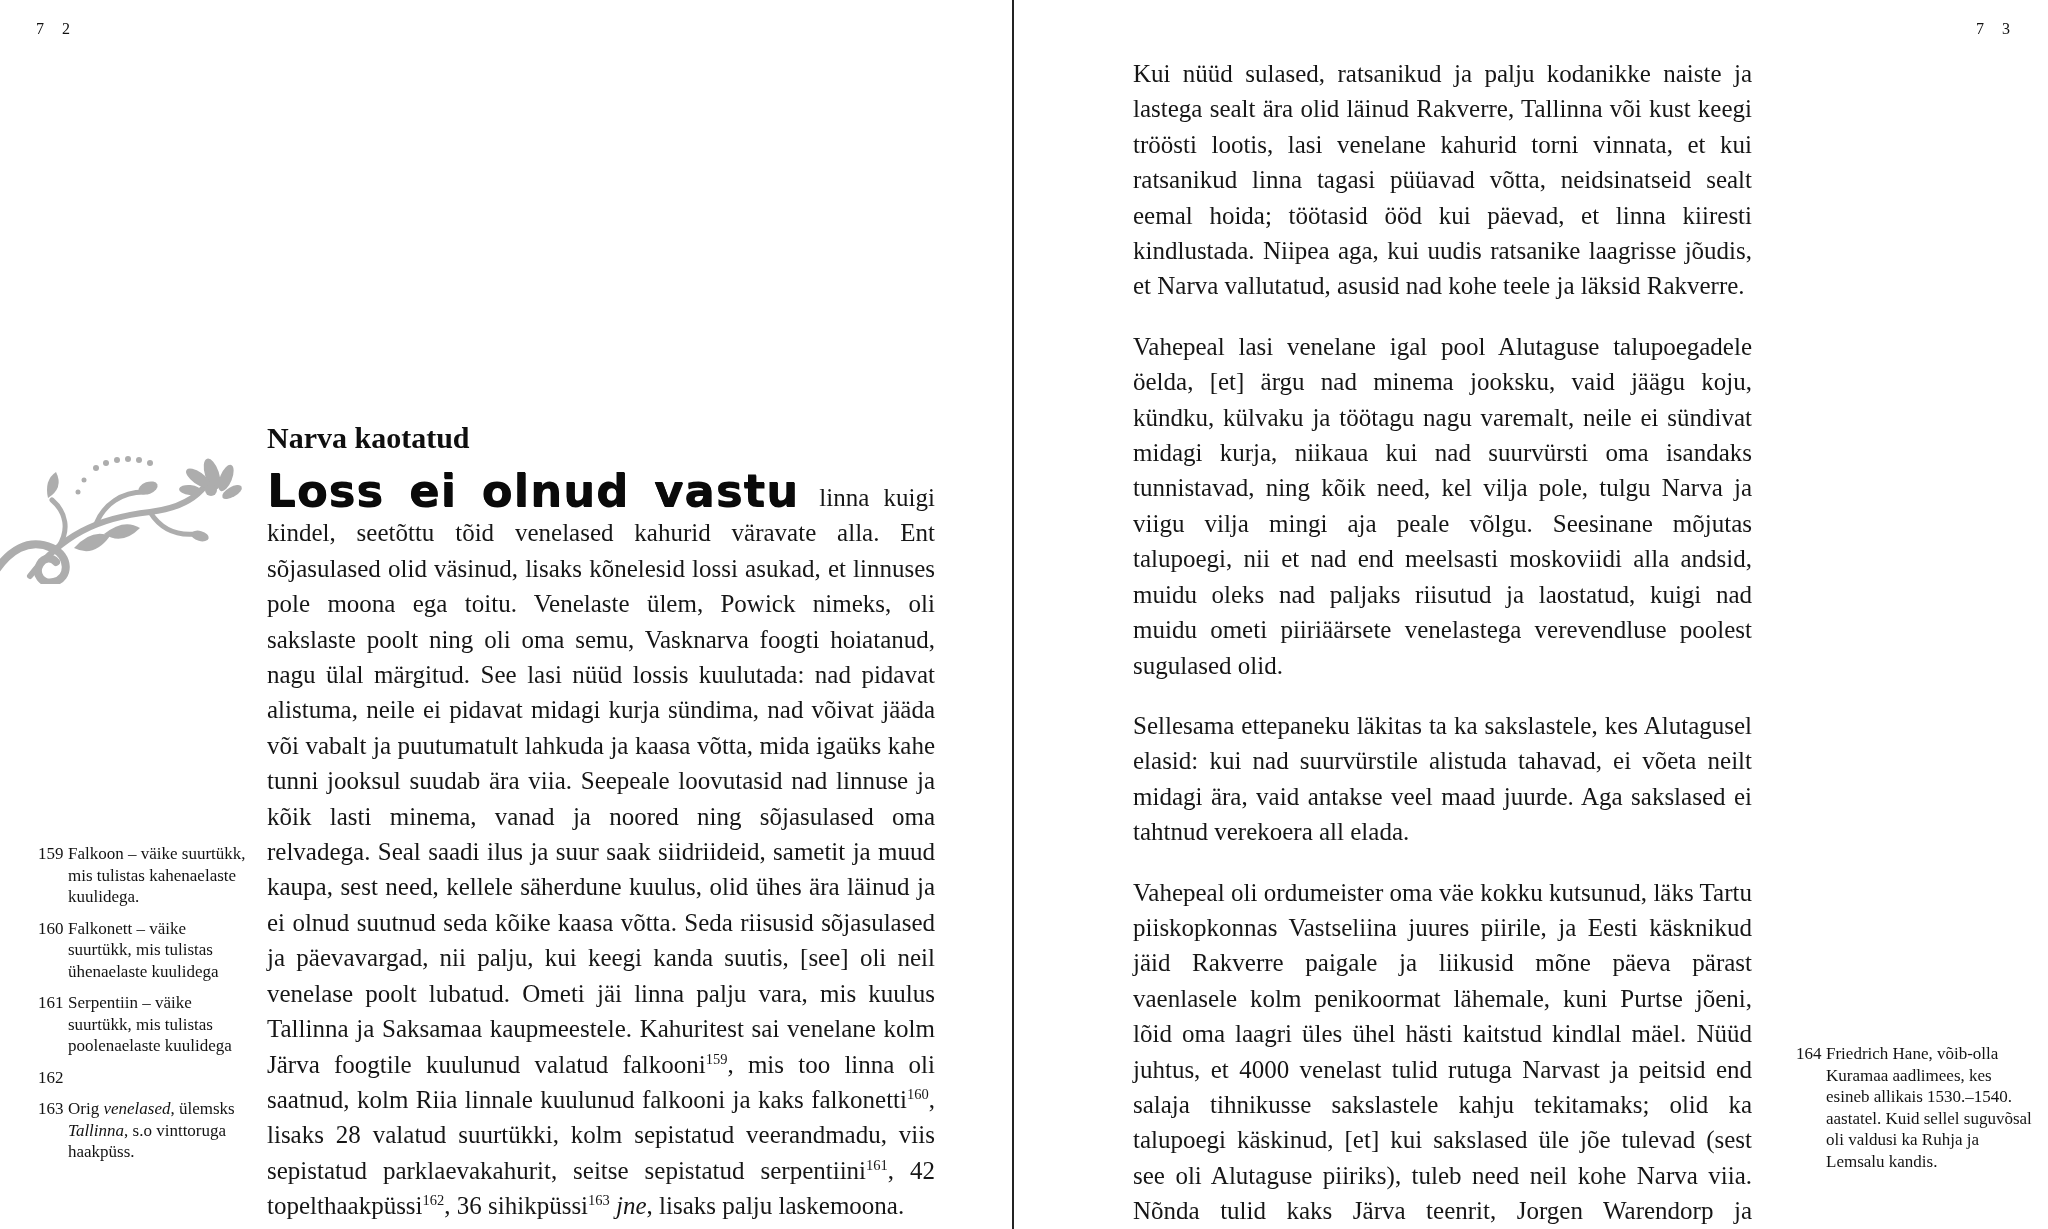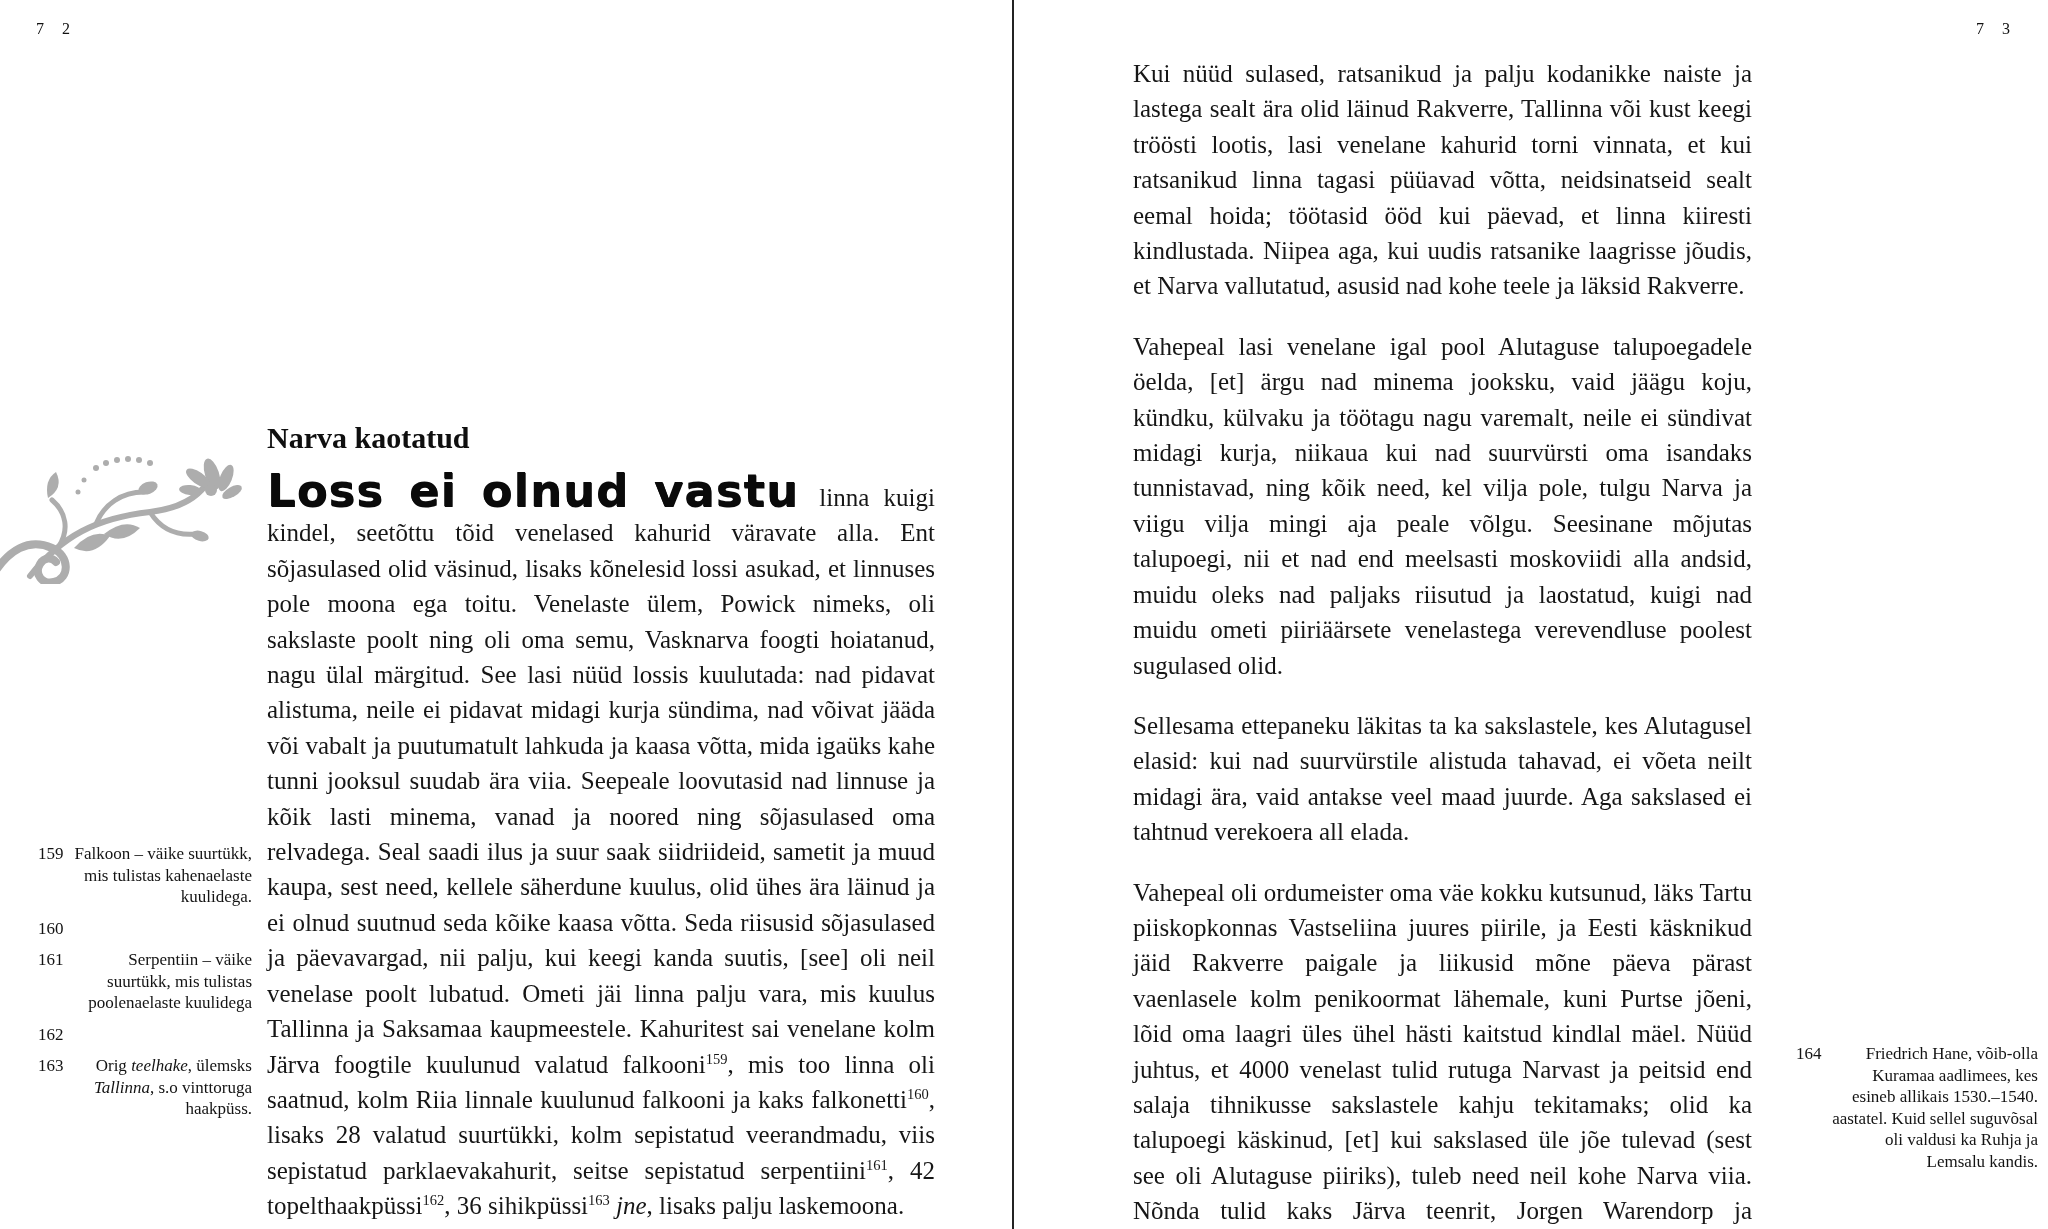--- a/index.html
+++ b/index.html
@@ -53,21 +53,21 @@
 
   
   .notes{
     position:absolute;
     font-size:17px;line-height:21.5px;color:#131313;
   }
   .notes.left-notes{left:38px;top:843px;width:214px;}
   .notes.right-notes{left:1796px;top:1043px;width:242px;}
   .note{display:flex;margin-bottom:10px;}
   .note-num{flex:0 0 30px;text-align:left;}
-  .note-text{flex:1;text-align:right;}
+  .note-text{flex:1;}
 
   
   .right-main{
     position:absolute;left:1133px;top:56px;width:619px;
   }
   .right-main p.body{margin-bottom:25px;}
   .right-main p.body:last-child{margin-bottom:0;}
 
   
   .ornament{
@@ -124,31 +124,32 @@
     <p class="body"><span class="display-heading">Loss ei olnud vastu</span><span> linna kuigi kindel, seetõttu tõid venelased kahurid väravate alla. Ent sõjasulased olid väsinud, lisaks kõnelesid lossi asukad, et linnuses pole moona ega toitu. Venelaste ülem, Powick nimeks, oli sakslaste poolt ning oli oma semu, Vasknarva foogti hoiatanud, nagu ülal märgitud. See lasi nüüd lossis kuulutada: nad pidavat alistuma, neile ei pidavat midagi kurja sündima, nad võivat jääda või vabalt ja puutumatult lahkuda ja kaasa võtta, mida igaüks kahe tunni jooksul suudab ära viia. Seepeale loovutasid nad linnuse ja kõik lasti minema, vanad ja noored ning sõjasulased oma relvadega. Seal saadi ilus ja suur saak siidriideid, sametit ja muud kaupa, sest need, kellele säherdune kuulus, olid ühes ära läinud ja ei olnud suutnud seda kõike kaasa võtta. Seda riisusid sõjasulased ja päevavargad, nii palju, kui keegi kanda suutis, [see] oli neil venelase poolt lubatud. Ometi jäi linna palju vara, mis kuulus Tallinna ja Saksamaa kaupmeestele. Kahuritest sai venelane kolm Järva foogtile kuulunud valatud falkooni</span><sup>159</sup><span>, mis too linna oli saatnud, kolm Riia linnale kuulunud falkooni ja kaks falkonetti</span><sup>160</sup><span>, lisaks 28 valatud suurtükki, kolm sepistatud veerandmadu, viis sepistatud parklaevakahurit, seitse sepistatud serpentiini</span><sup>161</sup><span>, 42 topelthaakpüssi</span><sup>162</sup><span>, 36 sihikpüssi</span><sup>163</sup><span class="it"> jne</span><span>, lisaks palju laskemoona.</span></p>
   </div>
 
   <div class="notes left-notes">
     <div class="note">
       <span class="note-num">159</span>
       <span class="note-text">Falkoon – väike suurtükk, mis tulistas kahenaelaste kuulidega.</span>
     </div>
     <div class="note">
       <span class="note-num">160</span>
+      <span class="note-text">Falkonett – väike suurtükk, mis tulistas ühenaelaste kuulidega</span>
     </div>
     <div class="note">
       <span class="note-num">161</span>
       <span class="note-text">Serpentiin – väike suurtükk, mis tulistas poolenaelaste kuulidega</span>
     </div>
     <div class="note">
       <span class="note-num">162</span>
     </div>
     <div class="note">
       <span class="note-num">163</span>
-      <span class="note-text"><span>Orig </span><span class="it">teelhake</span><span>, ülemsks </span><span class="it">Tallinna</span><span>, s.o vinttoruga haakpüss.</span></span>
+      <span class="note-text"><span>Orig </span><span class="it">venelased</span><span>, ülemsks </span><span class="it">Tallinna</span><span>, s.o vinttoruga haakpüss.</span></span>
     </div>
   </div>
 
   <div class="right-main">
     <p class="body">Kui nüüd sulased, ratsanikud ja palju kodanikke naiste ja lastega sealt ära olid läinud Rakverre, Tallinna või kust keegi tröösti lootis, lasi venelane kahurid torni vinnata, et kui ratsanikud linna tagasi püüavad võtta, neidsinatseid sealt eemal hoida; töötasid ööd kui päevad, et linna kiiresti kindlustada. Niipea aga, kui uudis ratsanike laagrisse jõudis, et Narva vallutatud, asusid nad kohe teele ja läksid Rakverre.</p>
     <p class="body">Vahepeal lasi venelane igal pool Alutaguse talupoegadele öelda, [et] ärgu nad minema jooksku, vaid jäägu koju, kündku, külvaku ja töötagu nagu varemalt, neile ei sündivat midagi kurja, niikaua kui nad suurvürsti oma isandaks tunnistavad, ning kõik need, kel vilja pole, tulgu Narva ja viigu vilja mingi aja peale võlgu. Seesinane mõjutas talupoegi, nii et nad end meelsasti moskoviidi alla andsid, muidu oleks nad paljaks riisutud ja laostatud, kuigi nad muidu ometi piiriäärsete venelastega verevendluse poolest sugulased olid.</p>
     <p class="body">Sellesama ettepaneku läkitas ta ka sakslastele, kes Alutagusel elasid: kui nad suurvürstile alistuda tahavad, ei võeta neilt midagi ära, vaid antakse veel maad juurde. Aga sakslased ei tahtnud verekoera all elada.</p>
     <p class="body"><span>Vahepeal oli ordumeister oma väe kokku kutsunud, läks Tartu piiskopkonnas Vastseliina juures piirile, ja Eesti käsknikud jäid Rakverre paigale ja liikusid mõne päeva pärast vaenlasele kolm penikoormat lähemale, kuni Purtse jõeni, lõid oma laagri üles ühel hästi kaitstud kindlal mäel. Nüüd juhtus, et 4000 venelast tulid rutuga Narvast ja peitsid end salaja tihnikusse sakslastele kahju tekitamaks; olid ka talupoegi käskinud, [et] kui sakslased üle jõe tulevad (sest see oli Alutaguse piiriks), tuleb need neil kohe Narva viia. Nõnda tulid kaks Järva teenrit, Jorgen Warendorp ja Frederich Hane</span></p>
   </div>
 

